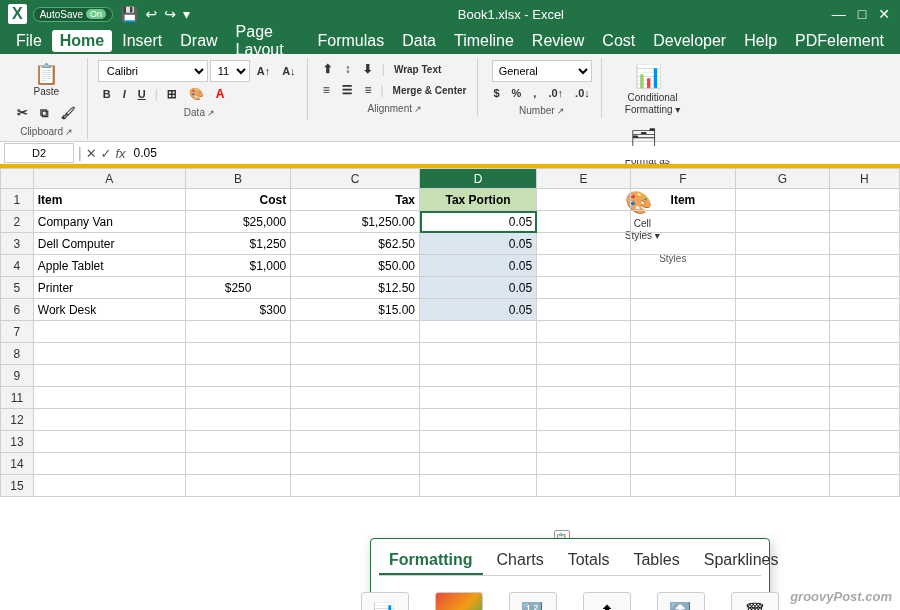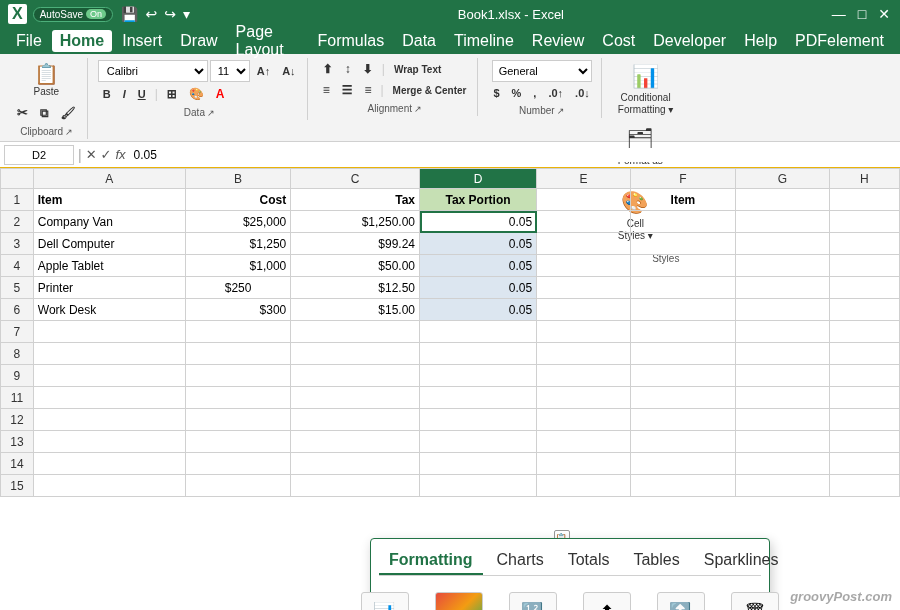--- a/index.html
+++ b/index.html
@@ -120,21 +120,21 @@
       font-size: 11px;
       width: 40px;
       height: 22px;
     }
 
     
     .formula-bar {
       display: flex;
       align-items: center;
       height: 26px;
-      border-bottom: 1px solid #eab308;
+      border-bottom: 4px solid #eab308;
       background: #fff;
       padding: 0 4px;
       gap: 4px;
     }
     .cell-ref {
       border: 1px solid #ccc;
       width: 70px;
       height: 20px;
       font-size: 11px;
       padding: 0 4px;
@@ -304,21 +304,21 @@
       padding: 4px 6px;
       border-radius: 3px;
       font-size: 10px;
       color: #333;
       text-align: center;
       min-width: 44px;
       border: none;
       background: none;
     }
     .style-big-btn .icon { font-size: 22px; }
-    .style-big-btn .label { font-size: 10px; margin-top: 2px; line-height: 1.2; }
+    .style-big-btn .label { font-size: 10px; margin-top: 2px; line-height: 1.2; margin-left: 7px; }
   </style>
 </head>
 <body>
 
 <div class="title-bar">
   <div class="title-bar-left">
     <span style="font-size:16px;font-weight:bold;background:#fff;color:#217346;padding:1px 4px;border-radius:2px;">X</span>
     <div class="autosave-toggle">
       <span>AutoSave</span>
       <span class="toggle-on">On</span>
@@ -518,21 +518,21 @@
           <td class="data-cell" style="background: rgb(255, 255, 255); text-align: right; outline: rgb(33, 115, 70) solid 2px; outline-offset: -2px;">0.05</td>
           <td class="data-cell"></td>
           <td class="data-cell"></td>
           <td class="data-cell"></td>
           <td class="data-cell"></td>
         </tr>
         <tr>
           <td class="row-header">3</td>
           <td class="data-cell">Dell Computer</td>
           <td class="data-cell" style="text-align: right;">$1,250</td>
-          <td class="data-cell" style="text-align: right;">$99.24</td>
+          <td class="data-cell" style="text-align: right;">$62.50</td>
           <td class="data-cell" style="background: rgb(220, 230, 240); text-align: right;">0.05</td>
           <td class="data-cell"></td>
           <td class="data-cell"></td>
           <td class="data-cell"></td>
           <td class="data-cell"></td>
         </tr>
         <tr>
           <td class="row-header">4</td>
           <td class="data-cell">Apple Tablet</td>
           <td class="data-cell" style="text-align: right;">$1,000</td>

